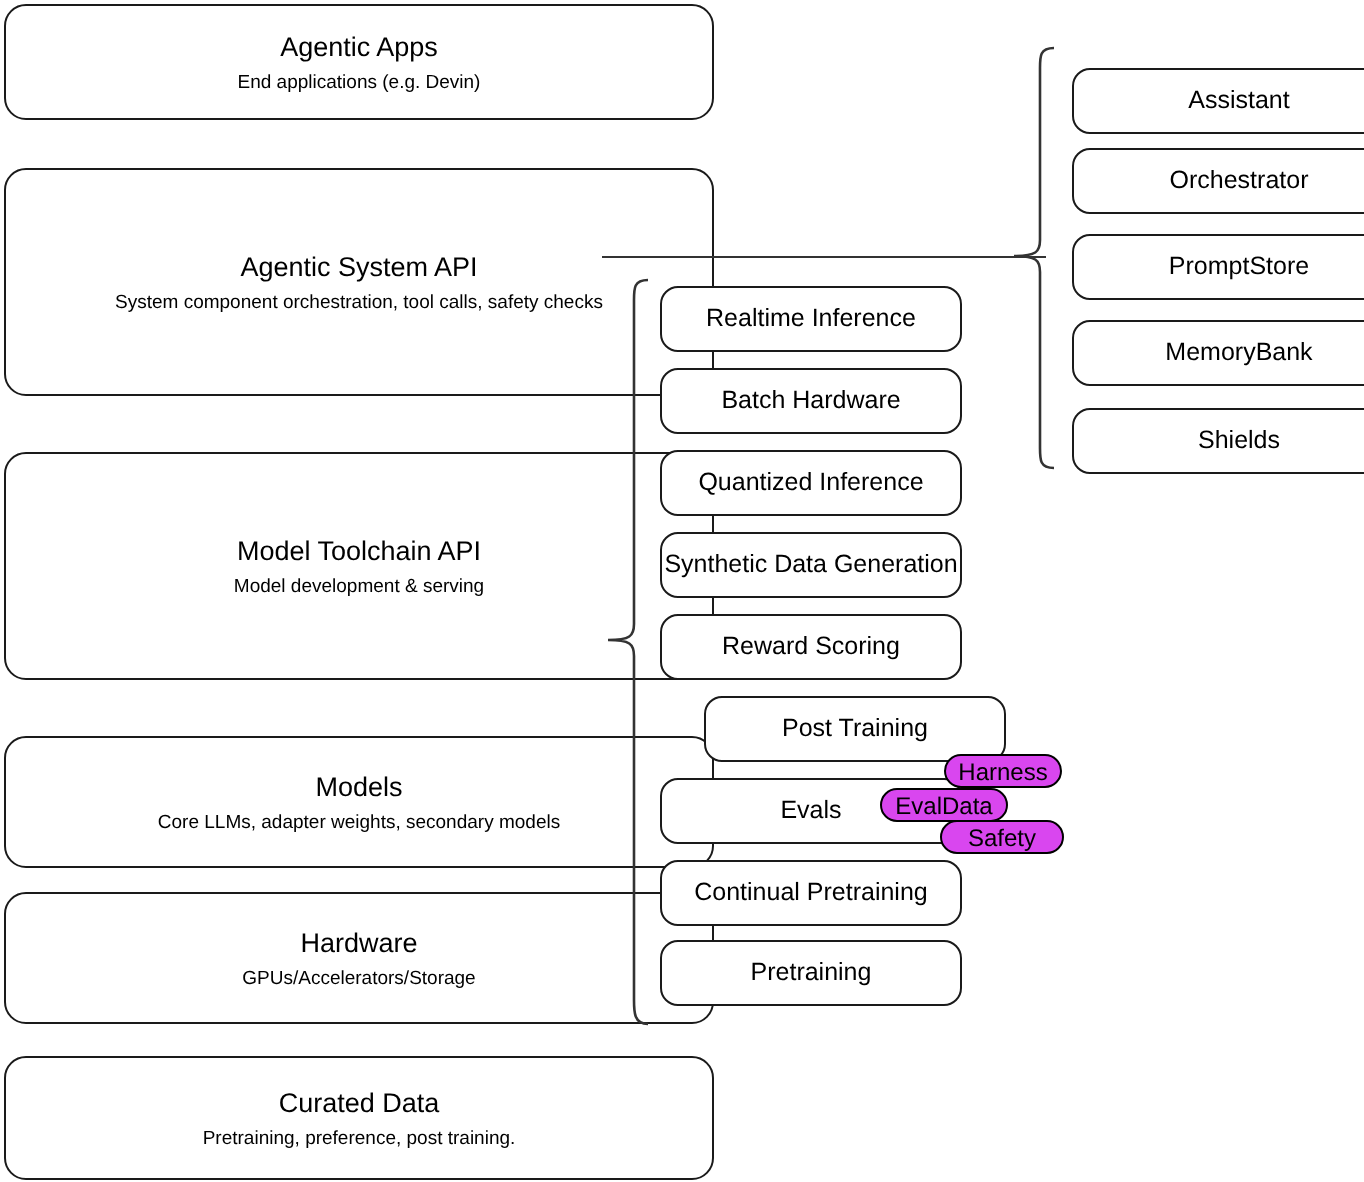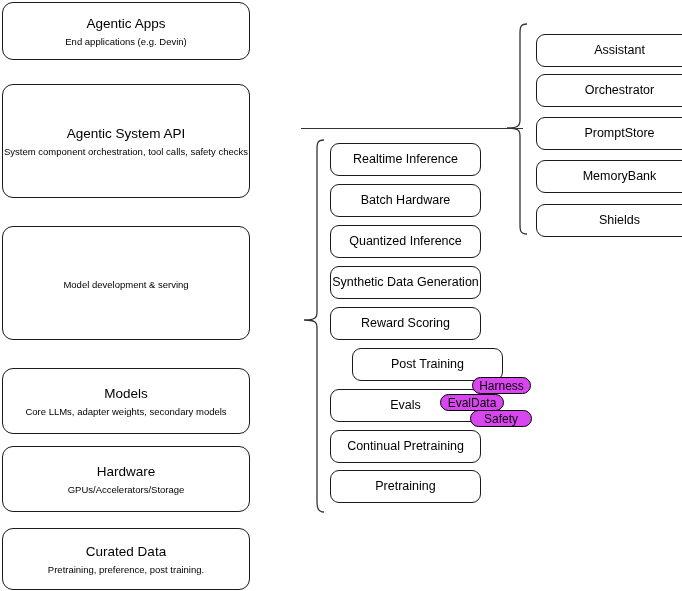--- a/index.html
+++ b/index.html
@@ -41,21 +41,21 @@
   }
   .rbox .subtitle {
     font-size: 9.5px;
     line-height: 13px;
     margin-top: 3px;
     color: #000;
     white-space: nowrap;
   }
 
   
-  .layer-box { left: 2px; width: 248px; }
+  .layer-box { left: 2px; width: 355px; }
 
   
   .cap-box {
     height: 33px;
     border-radius: 9px;
     justify-content: center;
   }
   .cap-box .title { font-size: 12.5px; line-height: 15px; }
 
   .mid-box  { left: 330px; width: 151px; }
@@ -105,20 +105,21 @@
     <div class="title">Agentic Apps</div>
     <div class="subtitle">End applications (e.g. Devin)</div>
   </div>
 
   <div class="rbox layer-box" style="top:84px;height:114px;">
     <div class="title">Agentic System API</div>
     <div class="subtitle">System component orchestration, tool calls, safety checks</div>
   </div>
 
   <div class="rbox layer-box" style="top:226px;height:114px;">
+    <div class="title">Model Toolchain API</div>
     <div class="subtitle">Model development &amp; serving</div>
   </div>
 
   <div class="rbox layer-box" style="top:368px;height:66px;">
     <div class="title">Models</div>
     <div class="subtitle">Core LLMs, adapter weights, secondary models</div>
   </div>
 
   <div class="rbox layer-box" style="top:446px;height:66px;">
     <div class="title">Hardware</div>

